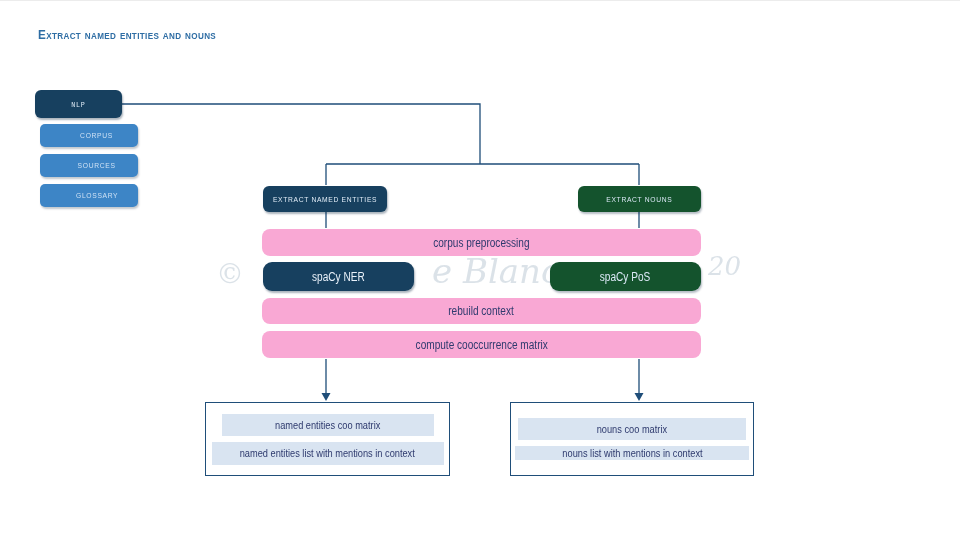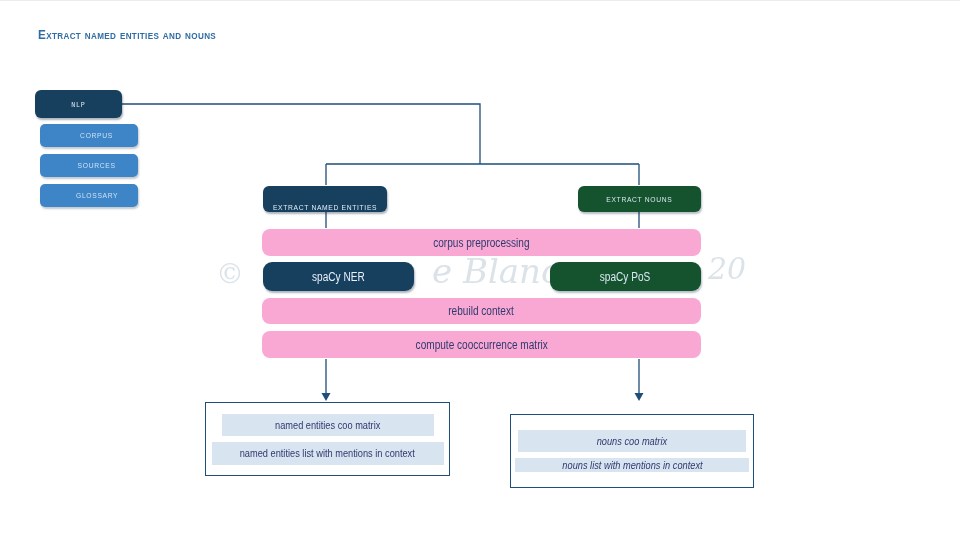--- a/index.html
+++ b/index.html
@@ -38,21 +38,21 @@
   }
 </style>
 </head>
 <body>
 
 <div class="slide">
 
   <div class="wm-layer">
     <span class="wm" style="left:216px;top:256px;font-size:28px;">©</span>
     <span class="wm" style="left:432px;top:250px;font-size:34px;">e Blanc</span>
-    <span class="wm" style="left:708px;top:250px;font-size:30px;">20</span>
+    <span class="wm" style="left:708px;top:250px;font-size:26px;">20</span>
   </div>
 
   <svg class="lines-layer" width="960" height="540" viewBox="0 0 960 540">
     <path d="M122,103 L480,103 L480,163 M326,163 L639,163 M326,163 L326,184 M639,163 L639,184
              M326,211 L326,227 M639,211 L639,227 M326,358 L326,393 M639,358 L639,393" stroke="#1F4E79" stroke-width="1.3" fill="none"></path>
     <polygon points="321.5,392 330.5,392 326,400" fill="#1F4E79"></polygon>
     <polygon points="634.5,392 643.5,392 639,400" fill="#1F4E79"></polygon>
   </svg>
 
   <div class="title">
@@ -65,21 +65,21 @@
   <div class="shape blue caps" style="left:40px;top:123px;width:82px;height:23px;border-radius:5px;">
     <span class="cond">CORPUS</span>
   </div>
   <div class="shape blue caps" style="left:40px;top:153px;width:82px;height:23px;border-radius:5px;">
     <span class="cond">SOURCES</span>
   </div>
   <div class="shape blue caps" style="left:40px;top:183px;width:82px;height:23px;border-radius:5px;">
     <span class="cond">GLOSSARY</span>
   </div>
 
-  <div class="shape dark rounded caps" style="left:263px;top:185px;width:124px;height:26px;align-items:flex-end;">
+  <div class="shape dark rounded caps" style="left:263px;top:185px;width:124px;height:26px;">
     <span class="cond">EXTRACT NAMED ENTITIES</span>
   </div>
   <div class="shape deep rounded caps" style="left:578px;top:185px;width:123px;height:26px;">
     <span class="cond">EXTRACT NOUNS</span>
   </div>
 
   <div class="shape bar mid" style="left:262px;top:228px;width:439px;height:27px;">
     <span class="cond">corpus preprocessing</span>
   </div>
 
@@ -99,21 +99,21 @@
 
   <div class="shape outbox" style="left:205px;top:401px;width:243px;height:72px;">
     <div class="pale small" style="width:212px;height:22px;">
       <span class="cond">named entities coo matrix</span>
     </div>
     <div class="pale small" style="width:232px;height:23px;">
       <span class="cond">named entities list with mentions in context</span>
     </div>
   </div>
 
-  <div class="shape outbox" style="left:510px;top:413px;width:242px;height:72px;font-style:italic;">
+  <div class="shape outbox" style="left:510px;top:401px;width:242px;height:72px;">
     <div class="pale small" style="width:228px;height:22px;">
       <span class="cond">nouns coo matrix</span>
     </div>
     <div class="pale small" style="width:234px;height:14px;">
       <span class="cond">nouns list with mentions in context</span>
     </div>
   </div>
 
 </div>
 

